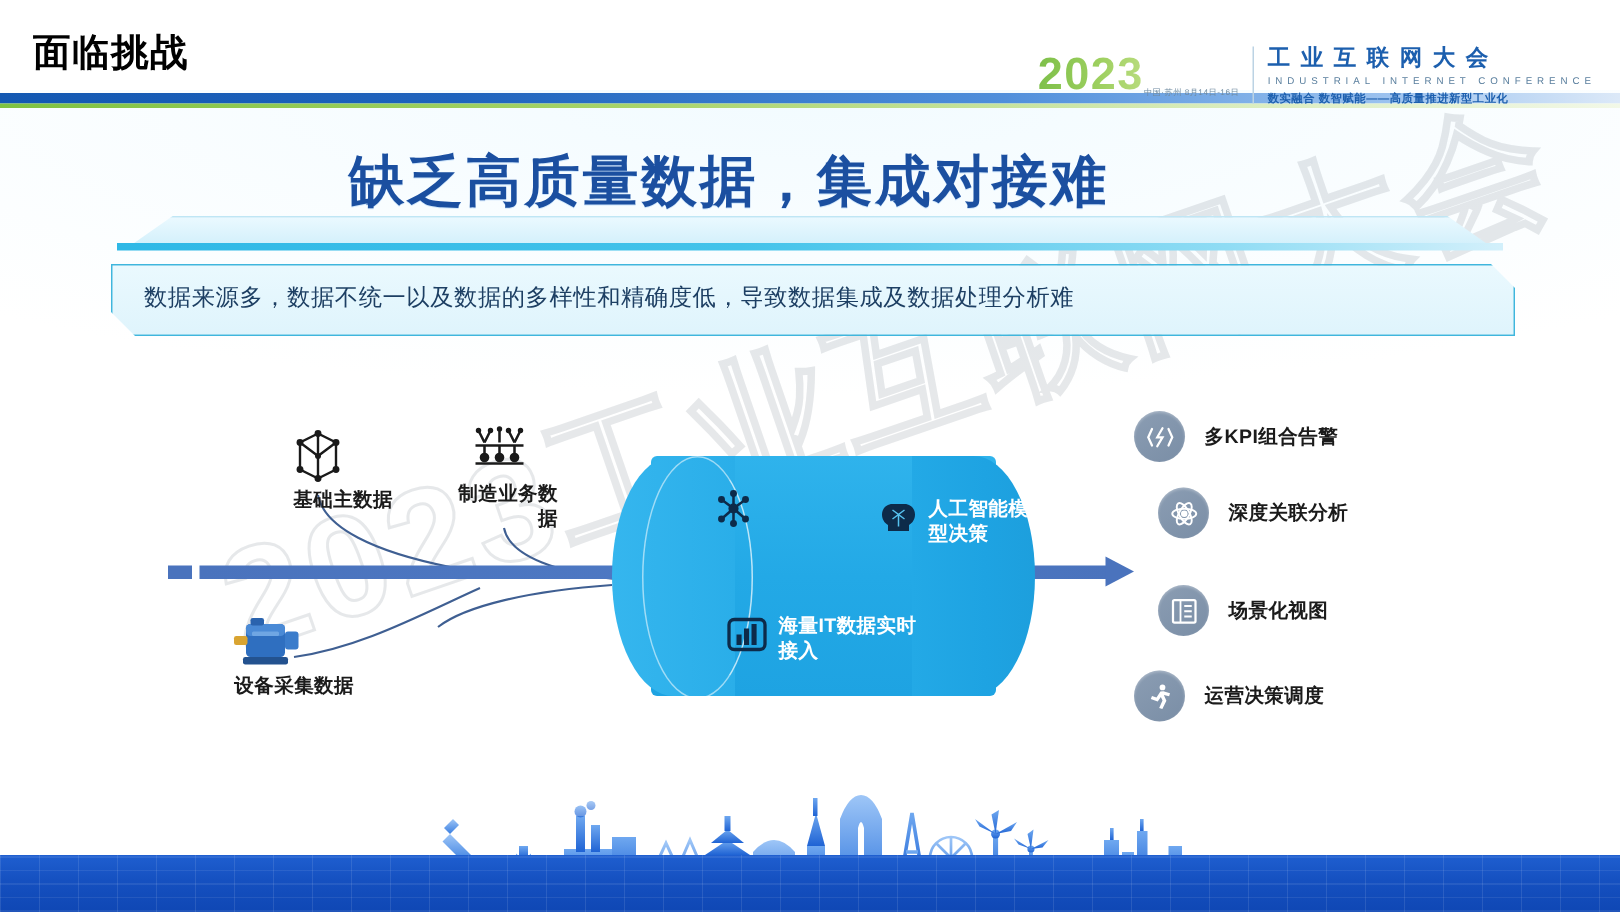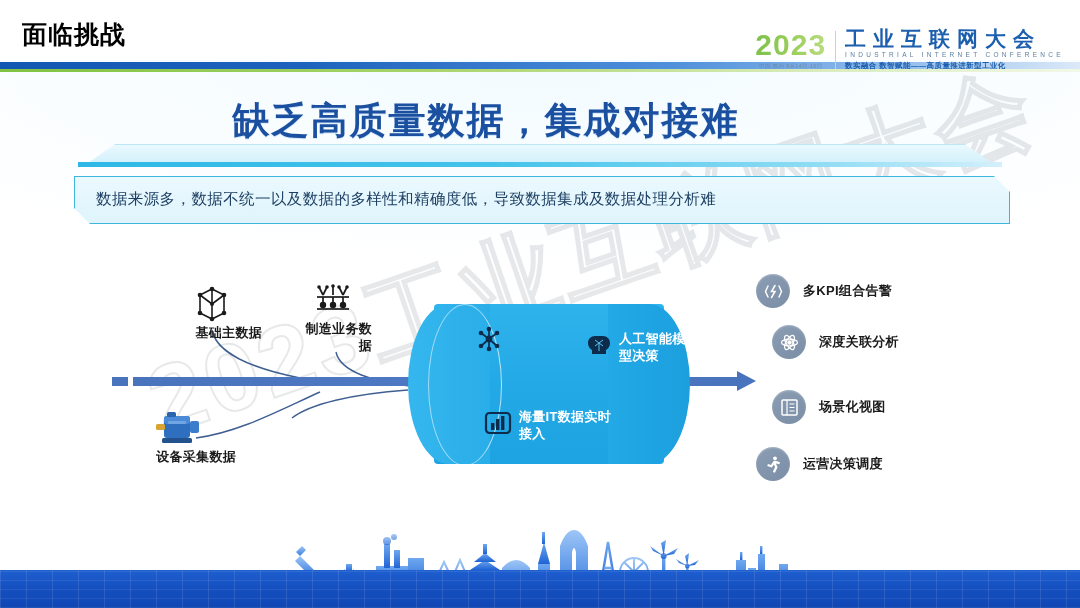--- a/index.html
+++ b/index.html
@@ -28,32 +28,32 @@
     position:absolute;left:0;top:62px;width:1080px;height:7px;
     background:linear-gradient(90deg,#1258b2 0%,#1d63bd 28%,#4f8fdb 62%,#9cc3ef 86%,#dce9f8 100%);
   }
   .hdr-rule2{
     position:absolute;left:0;top:69px;width:1080px;height:3px;
     background:linear-gradient(90deg,#7fc241 0%,#a9d46a 40%,#d9ecbb 75%,#f2f8e7 100%);
   }
 
   
   .logo{position:absolute;right:16px;top:28px;display:flex;align-items:center;gap:9px;}
-  .logo-left{display:flex;flex-direction:column;align-items:center;}
+  .logo-left{display:flex;flex-direction:row;align-items:flex-end;}
   .logo-2023{
     font-size:30px;font-weight:700;line-height:30px;letter-spacing:1px;
     color:#8cc63f;
     background:linear-gradient(90deg,#7ec04a 0%,#9ccf5e 55%,#b9dc7e 100%);
     -webkit-background-clip:text;background-clip:text;-webkit-text-fill-color:transparent;
   }
   .logo-sub{font-size:5.5px;color:#6e8aa0;letter-spacing:.3px;margin-top:3px;white-space:nowrap;}
   .logo-divider{width:1px;height:38px;background:#bcd3e4;}
   .logo-right{display:flex;flex-direction:column;}
   .logo-cn{
-    font-size:21px;font-weight:700;color:#1c5fae;letter-spacing:7px;line-height:22px;white-space:nowrap;
+    font-size:15px;font-weight:700;color:#1c5fae;letter-spacing:7px;line-height:22px;white-space:nowrap;
   }
   .logo-en{font-size:6.5px;color:#5a7f9e;letter-spacing:3.3px;line-height:10px;white-space:nowrap;}
   .logo-slogan{font-size:7.5px;font-weight:700;color:#1c5fae;letter-spacing:.4px;line-height:11px;white-space:nowrap;}
 
   
   .watermark{
     position:absolute;left:150px;top:215px;width:760px;height:240px;
     font-size:96px;font-weight:700;color:rgba(140,150,160,.20);
     letter-spacing:4px;white-space:nowrap;
     transform:rotate(-19deg);

